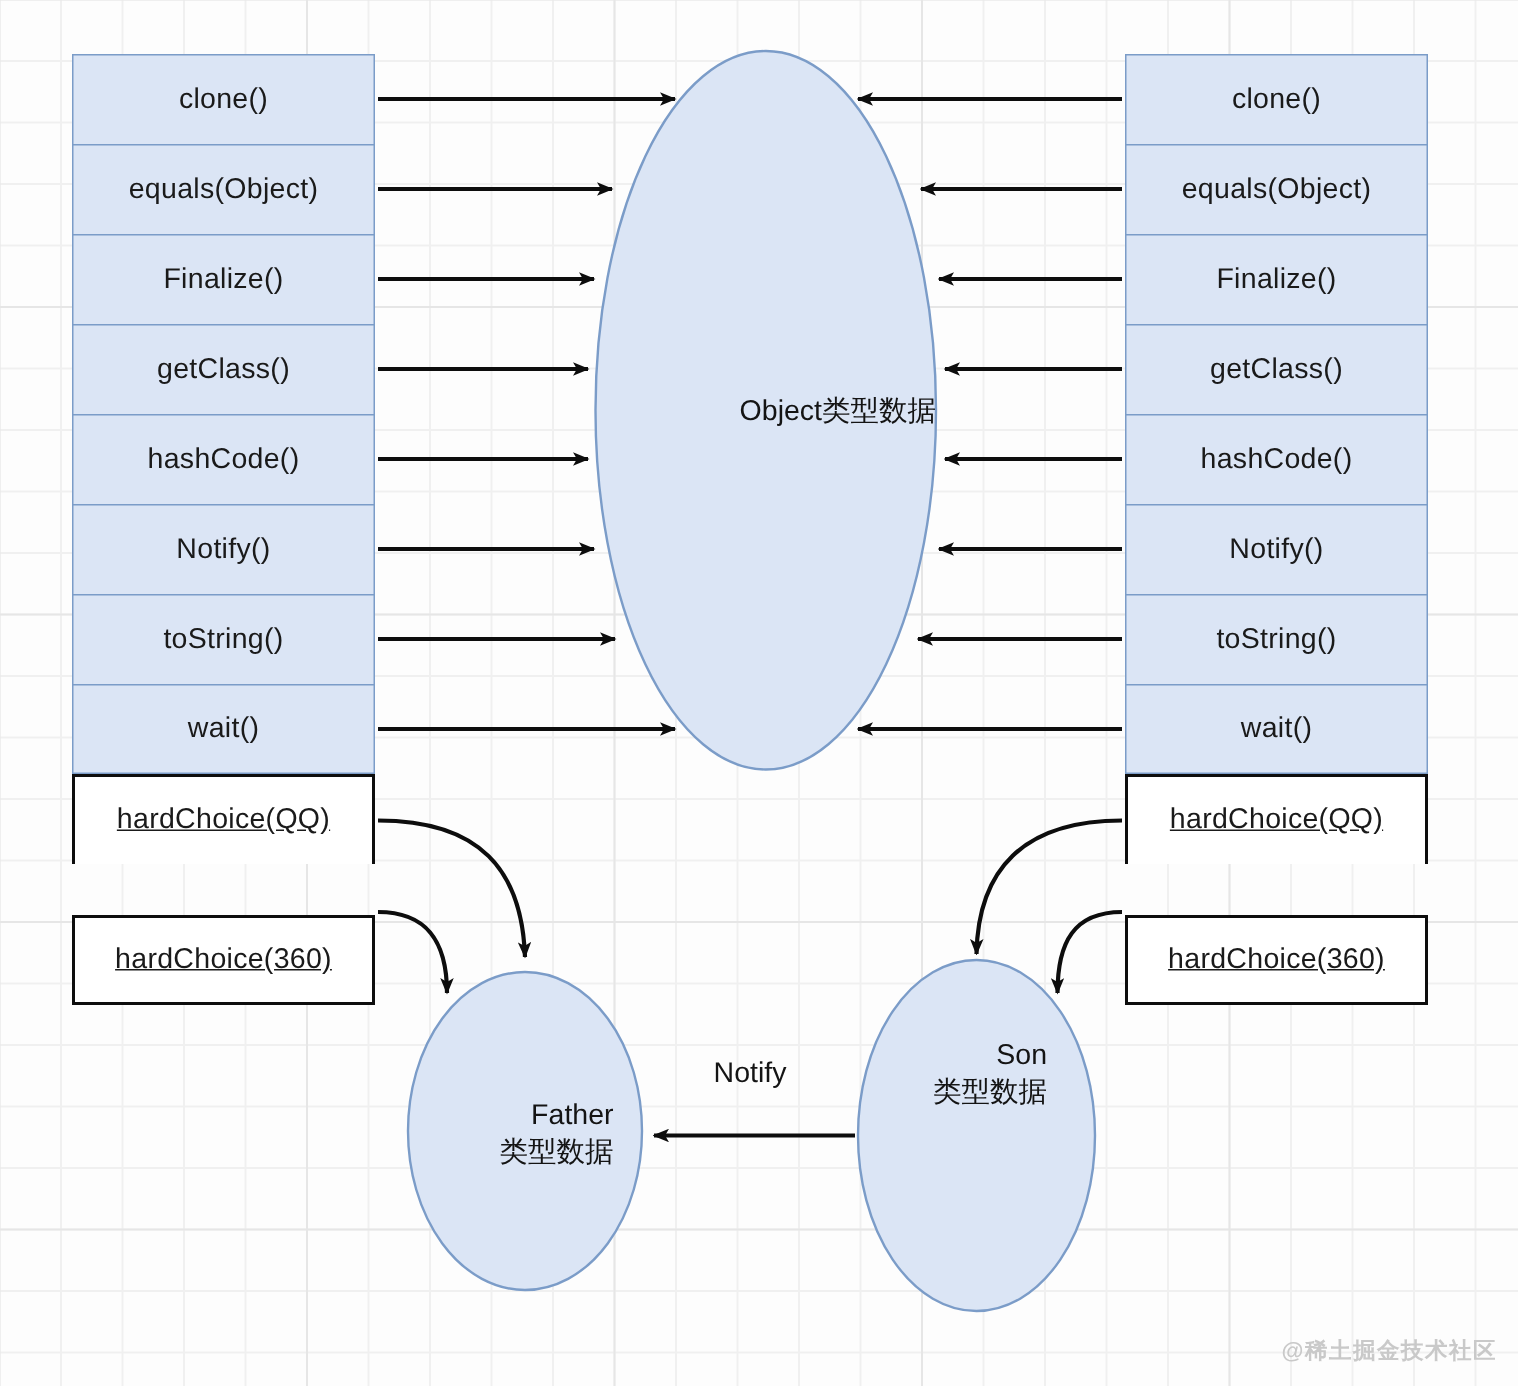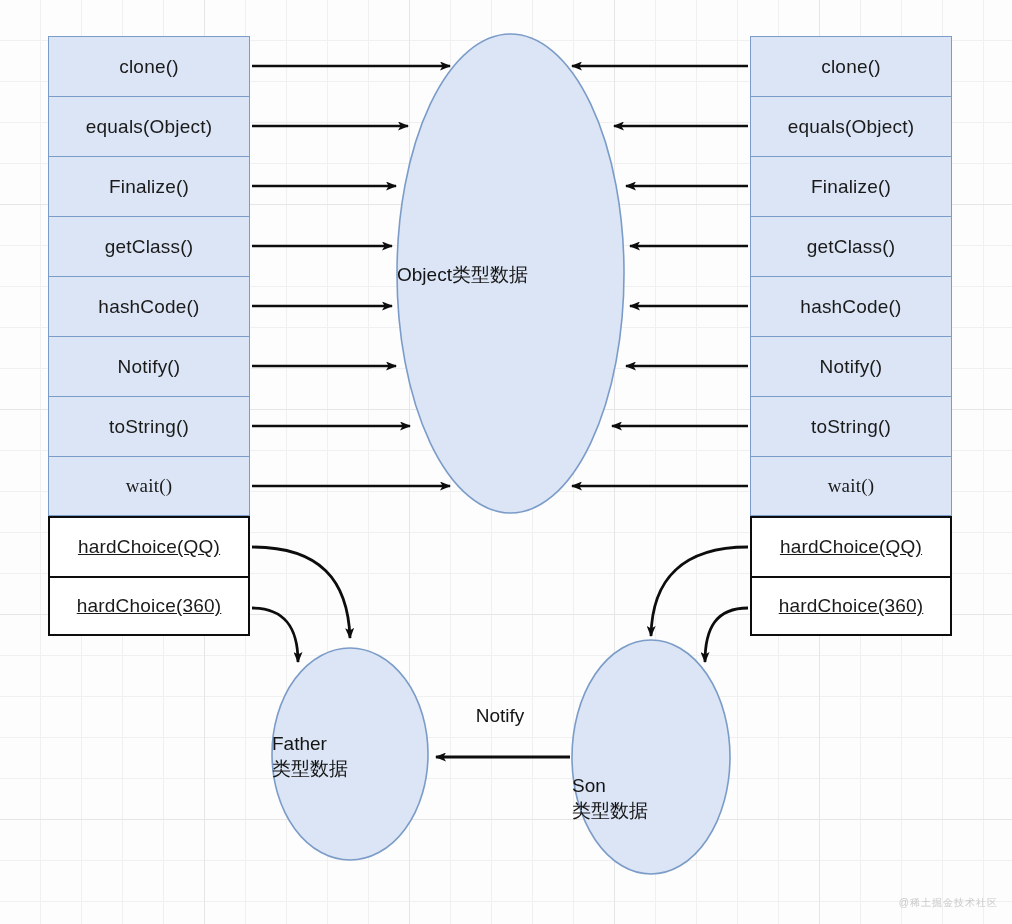--- a/index.html
+++ b/index.html
@@ -53,62 +53,63 @@
     color: #1a1a1a;
     letter-spacing: 0.2px;
   }
   .mrow.inherited {
     background: #dbe5f5;
     border: 1px solid #7b9cc8;
     border-bottom-width: 0;
   }
   .mtable .mrow.inherited.last-inh {
     border-bottom-width: 1px;
-    font-family: Liberation Serif, serif;
   }
   .mrow.own {
     background: #ffffff;
     border: 2px solid #0d0d0d;
     border-bottom-width: 0;
     text-decoration: underline;
   }
   .mtable .mrow.own.last-own {
     border-bottom-width: 2px;
+    margin-top: 34px;
   }
   #table-left  { left: 48px;  top: 36px;  width: 202px; }
   #table-right { left: 750px; top: 36px;  width: 202px; }
 
   
   .ell-label {
     position: absolute;
-    text-align: left;
+    text-align: right;
     color: #141414;
     font-size: 19px;
     line-height: 25px;
     pointer-events: none;
     white-space: nowrap;
   }
   #label-object { left: 397px; top: 262px; width: 227px; }
   #label-father { left: 272px; top: 731px; width: 137px; }
-  #label-son    { left: 572px; top: 773px; width: 126px; }
+  #label-son    { left: 572px; top: 691px; width: 126px; }
   #label-extends {
     position: absolute;
     left: 430px; top: 705px; width: 140px;
     text-align: center;
     font-size: 19px;
     color: #141414;
   }
   #watermark {
     position: absolute;
     right: 14px;
     bottom: 14px;
-    font-size: 10px;
+    font-size: 15px;
     color: #c9c9c9;
     letter-spacing: 1px;
     white-space: nowrap;
+    font-weight: bold;
   }
 </style>
 </head>
 <body>
 
 <div id="canvas">
 
   <div id="grid-major"></div>
 
   <svg class="layer" viewBox="0 0 1012 924">

